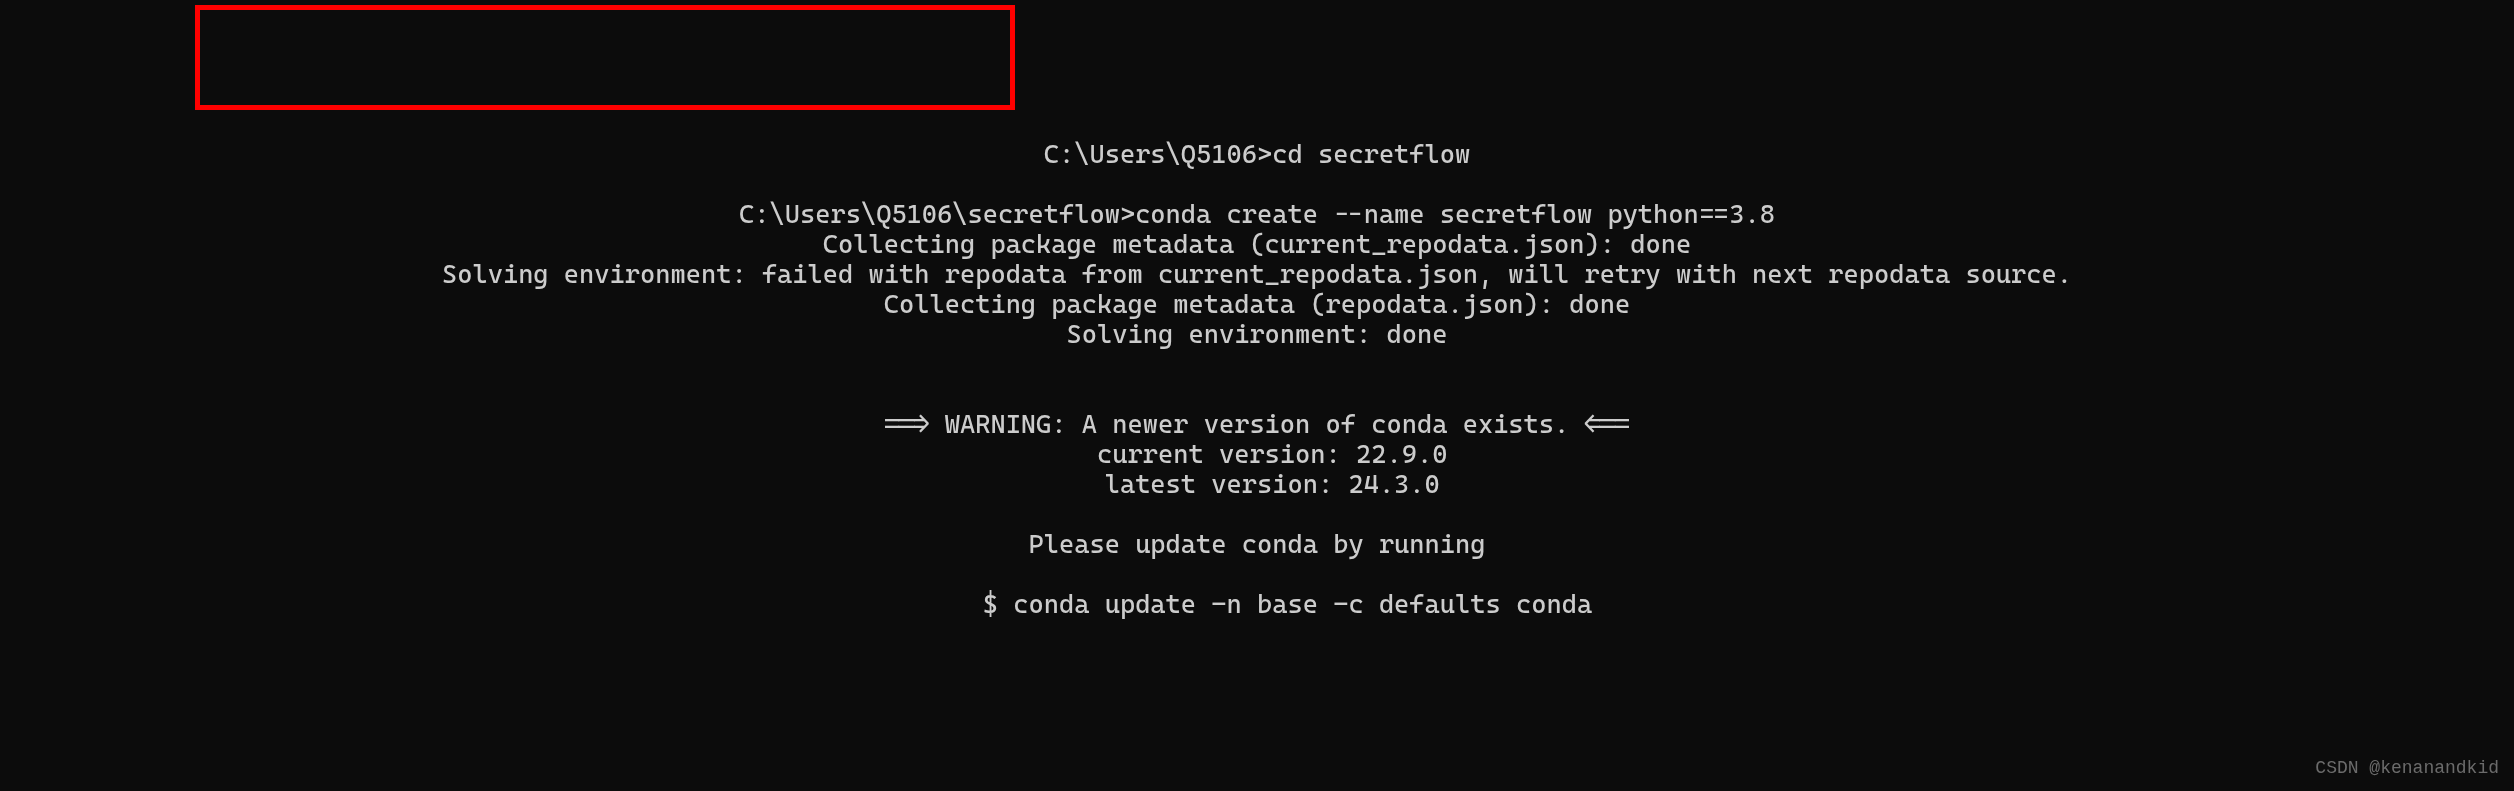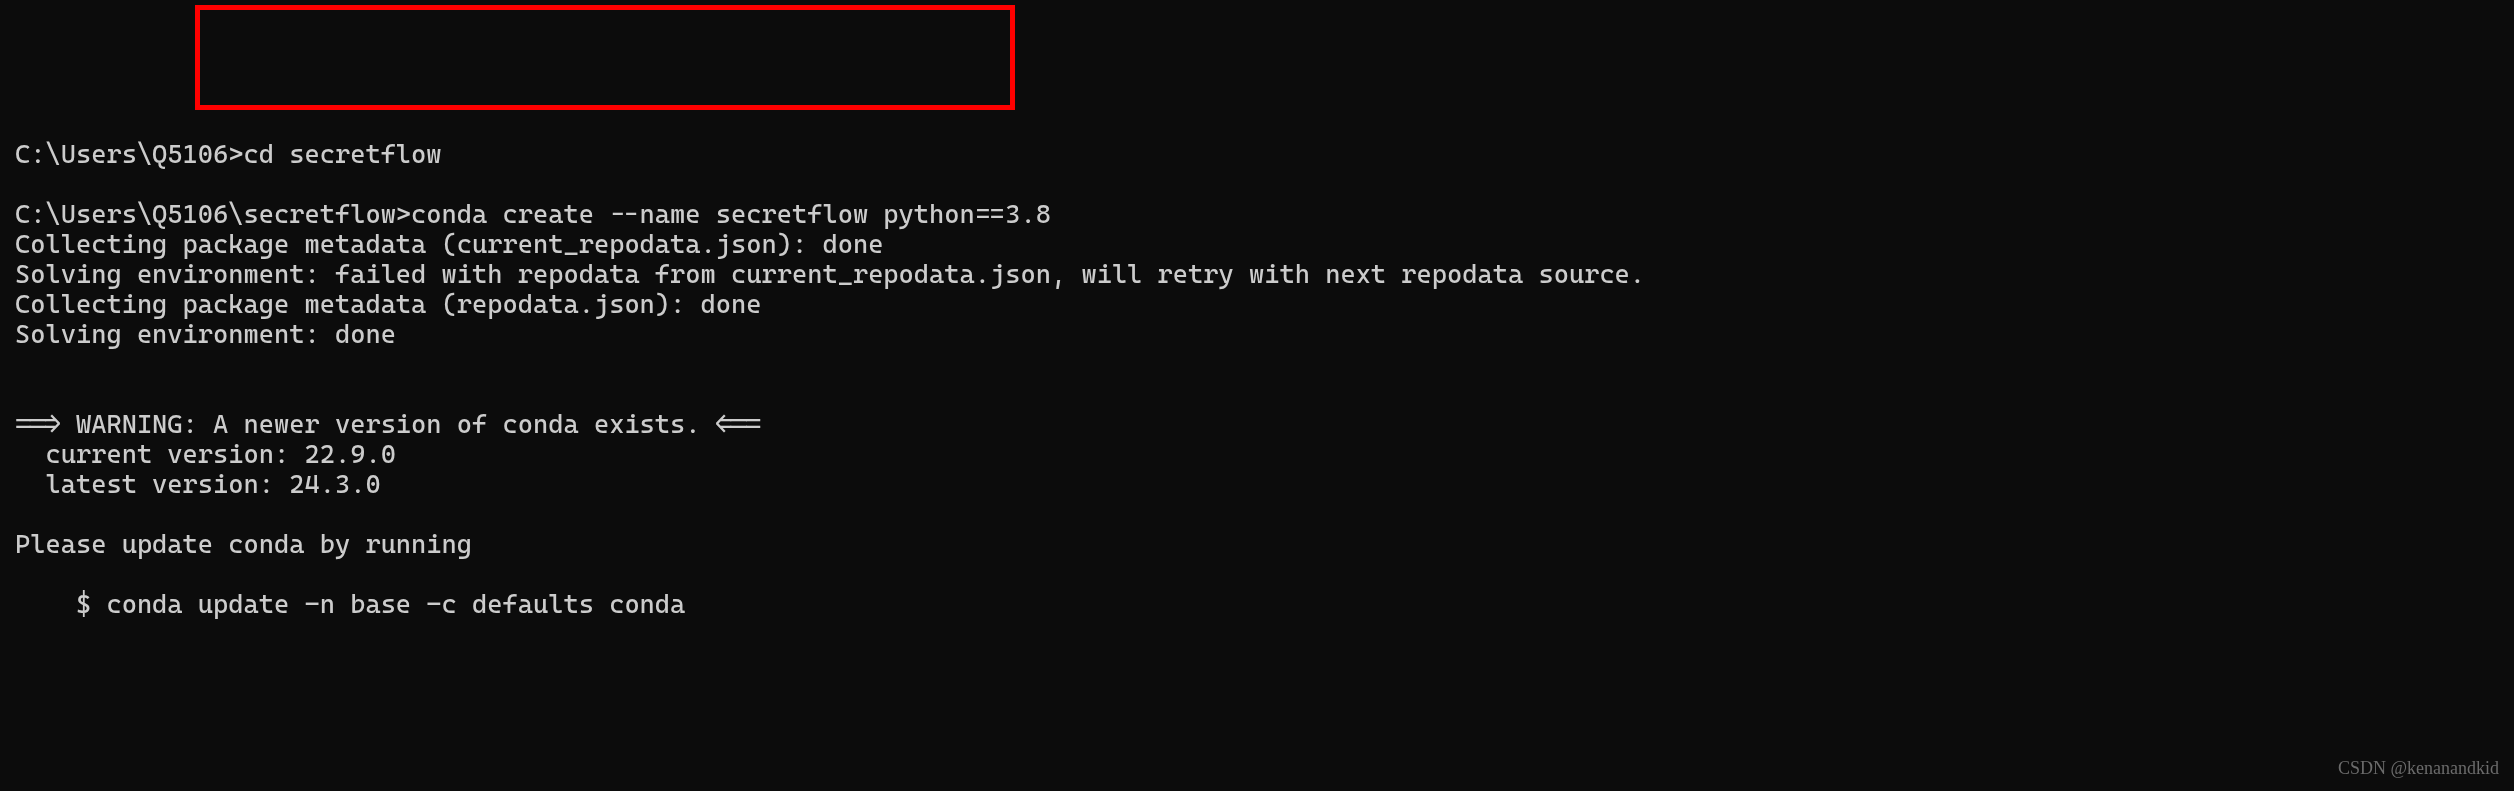--- a/index.html
+++ b/index.html
@@ -1,18 +1,19 @@
 <!DOCTYPE html>
 <html><head>
   <meta charset="utf-8">
   <style>
     * {
       margin: 0;
       padding: 0;
       box-sizing: border-box;
+      text-align: center;
     }
     body {
       background-color: #0c0c0c;
       color: #cccccc;
       font-family: 'Cascadia Code', 'Consolas', 'Courier New', monospace;
       font-size: 26px;
       line-height: 1.15;
       padding: 20px 15px;
       width: 2514px;
       height: 791px;
@@ -32,21 +33,21 @@
     .highlight-1 {
       top: 5px;
       left: 195px;
       width: 820px;
       height: 105px;
     }
     .watermark {
       position: absolute;
       bottom: 12px;
       right: 15px;
-      font-family: Liberation Serif, serif;
+      font-family: Liberation Mono, monospace;
       font-size: 18px;
       color: #6b6b6b;
     }
   </style>
 </head>
 <body>
 
 
 
 <div><span class="terminal-line">C:\Users\Q5106&gt;cd secretflow</span><span class="terminal-line"></span><span class="terminal-line">C:\Users\Q5106\secretflow&gt;conda create --name secretflow python==3.8</span><span class="terminal-line">Collecting package metadata (current_repodata.json): done</span><span class="terminal-line">Solving environment: failed with repodata from current_repodata.json, will retry with next repodata source.</span><span class="terminal-line">Collecting package metadata (repodata.json): done</span><span class="terminal-line">Solving environment: done</span><span class="terminal-line"></span><span class="terminal-line"></span><span class="terminal-line">==&gt; WARNING: A newer version of conda exists. &lt;==</span><span class="terminal-line">  current version: 22.9.0</span><span class="terminal-line">  latest version: 24.3.0</span><span class="terminal-line"></span><span class="terminal-line">Please update conda by running</span><span class="terminal-line"></span><span class="terminal-line">    $ conda update -n base -c defaults conda</span></div>

